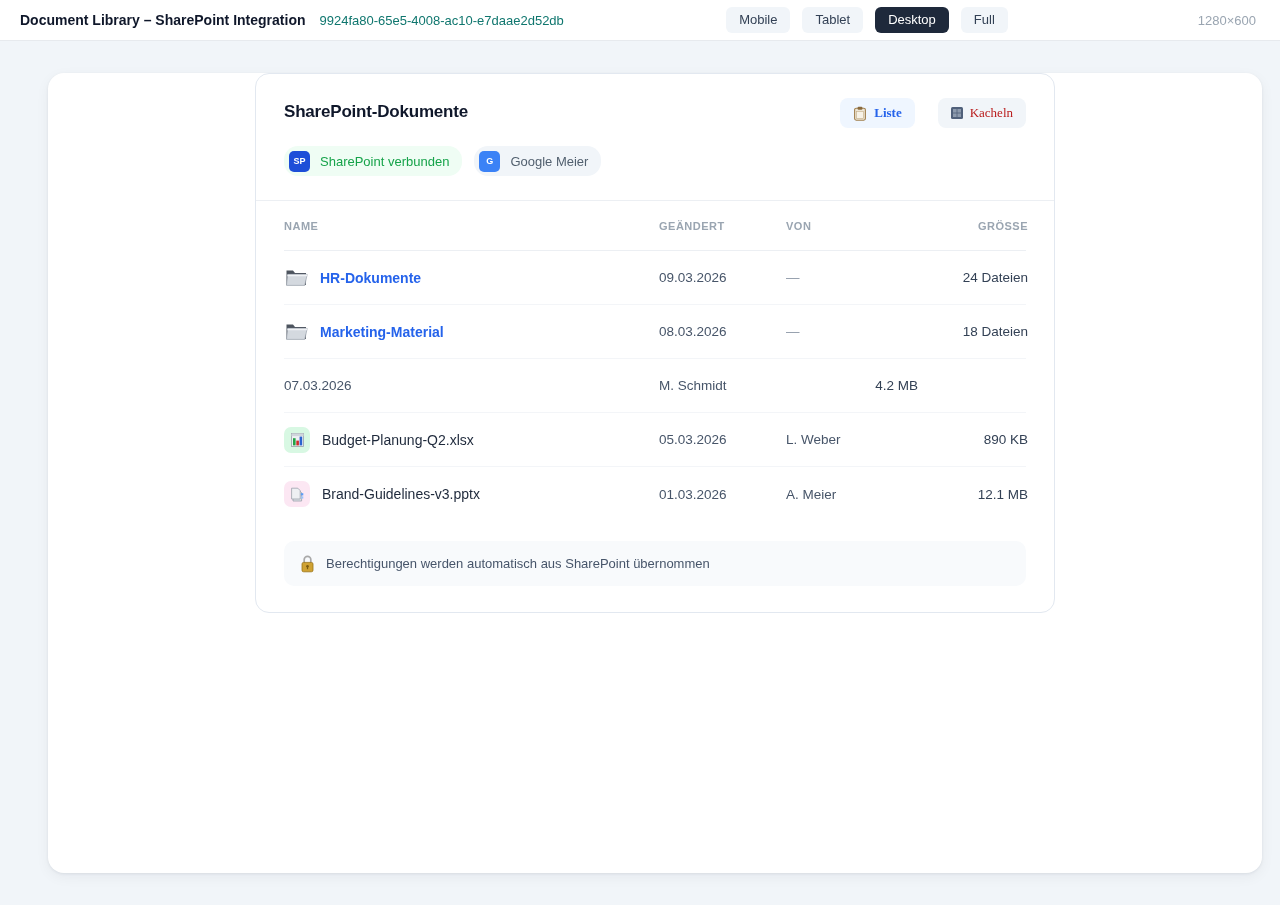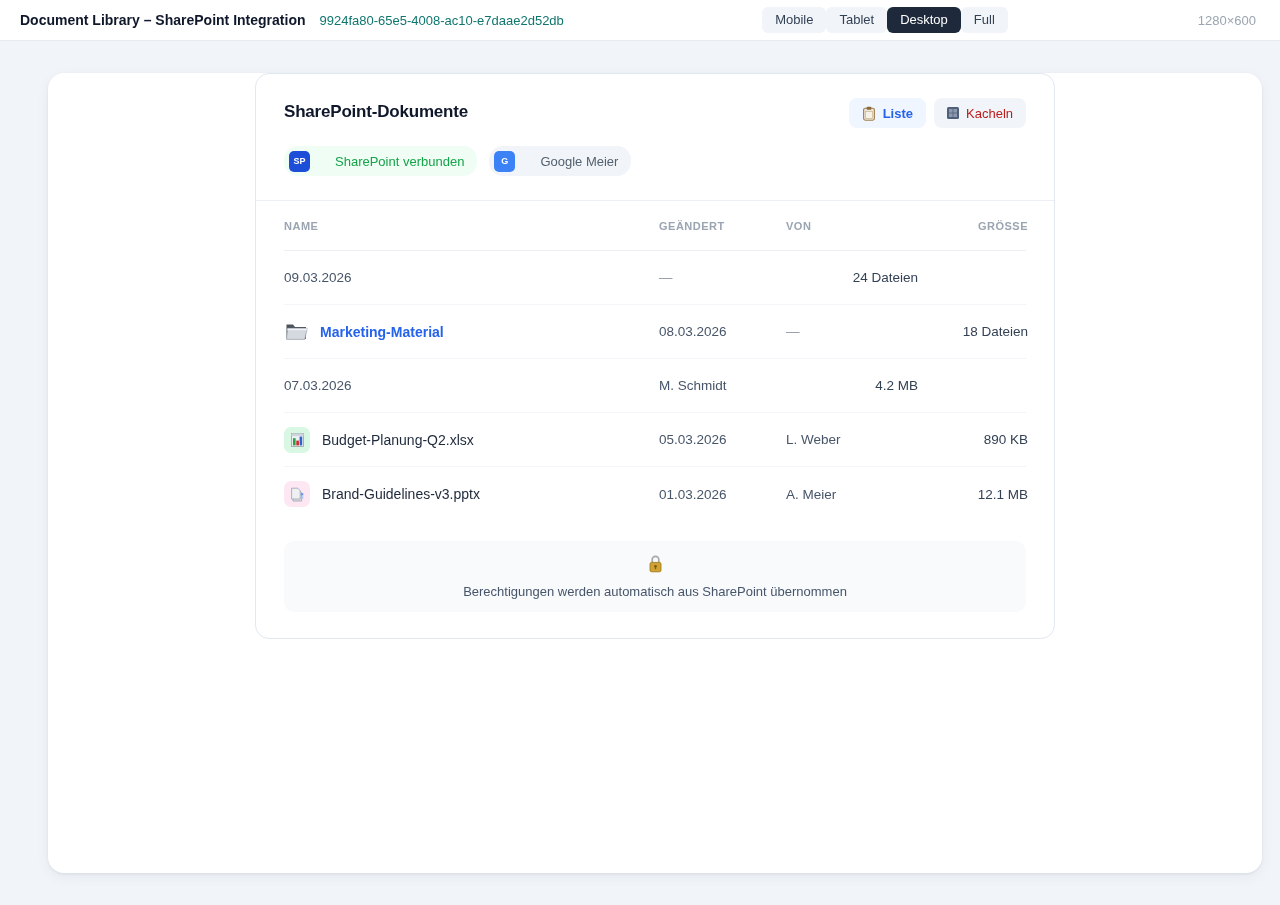--- a/index.html
+++ b/index.html
@@ -11,21 +11,21 @@
     overflow:hidden;
   }
 
   
   .topbar {
     height:41px; background:#ffffff; border-bottom:1px solid #e7eaee;
     display:flex; align-items:center; padding:3px 20px;
   }
   .topbar-title { font-size:14px; font-weight:700; color:#0f172a; white-space:nowrap; }
   .topbar-uuid { font-size:13px; color:#0f766e; margin-left:14px; white-space:nowrap; }
-  .device-group { margin-left:auto; display:flex; gap:0; }
+  .device-group { margin-left:auto; display:flex; gap:12px; }
   .device-btn {
     border:none; cursor:pointer; font-family:inherit;
     font-size:13px; color:#334155; background:#f1f5f9;
     height:26px; padding:0 13px; border-radius:6px; line-height:26px;
   }
   .device-btn.active { background:#1e293b; color:#ffffff; }
   .viewport-label { margin-left:190px; margin-right:4px; font-size:13px; color:#9aa5b1; }
 
   
   .preview-surface {
@@ -35,32 +35,32 @@
   }
   .doc-card {
     width:800px; margin:0 auto; background:#ffffff;
     border:1px solid #e2e8f0; border-radius:14px;
   }
 
   
   .card-header { padding:24px 28px 24px; }
   .card-header-top { display:flex; align-items:flex-start; }
   .card-title { font-size:17px; font-weight:700; letter-spacing:-.2px; color:#0f172a; padding-top:4px; }
-  .view-toggle { margin-left:auto; display:flex; gap:8px; }
+  .view-toggle { margin-left:auto; display:flex; gap:23px;font-family:Liberation Serif, serif; }
   .view-btn {
     border:none; cursor:pointer; font-family:inherit;
     display:inline-flex; align-items:center; gap:7px;
     font-size:13px; font-weight:700; height:30px; padding:0 13px; border-radius:8px;
   }
   .view-btn.active { background:#eff6ff; color:#2563eb; }
   .view-btn.inactive { background:#f1f5f9; color:#b91c1c; font-weight:400; }
 
   .badge-row { display:flex; gap:12px; margin-top:18px; }
   .badge {
-    display:inline-flex; align-items:center; gap:25px;
+    display:inline-flex; align-items:center; gap:10px;
     height:30px; padding:0 13px 0 5px; border-radius:14px; font-size:13px;
   }
   .badge-green { background:#effdf4; color:#16a34a; }
   .badge-gray { background:#f1f5f9; color:#52606f; }
   .badge-chip {
     width:21px; height:21px; border-radius:5px; color:#fff;
     font-size:9px; font-weight:700; display:flex; align-items:center; justify-content:center;
   }
   .chip-sp { background:#1d4ed8; }
   .chip-g  { background:#3b82f6; }
@@ -91,21 +91,21 @@
   }
   .bg-blue { background:#dbeafe; }
   .bg-green { background:#d8f8e3; }
   .bg-pink { background:#fce7f3; }
   .folder-ic { width:24px; flex:0 0 24px; display:flex; align-items:center; justify-content:center; }
 
   
   .perm-note {
     margin:20px 28px 26px; background:#f8fafc; border-radius:10px;
     padding:13px 16px; display:flex; align-items:center; gap:11px;
-    font-size:13px; color:#47556a;flex-direction:column;
+    font-size:13px; color:#47556a;
   }
 </style>
 </head>
 <body>
 
 <div class="topbar">
   <span class="topbar-title">Document Library – SharePoint Integration</span>
   <span class="topbar-uuid">9924fa80-65e5-4008-ac10-e7daae2d52db</span>
   <div class="device-group">
     <button class="device-btn">Mobile</button>
@@ -164,20 +164,30 @@
 
     <div class="table-wrap">
       <div class="thead-row">
         <div>NAME</div>
         <div>GEÄNDERT</div>
         <div>VON</div>
         <div class="th-size">GRÖSSE</div>
       </div>
 
       <div class="trow">
+        <div class="name-cell">
+          <span class="folder-ic">
+            <svg width="23" height="19" viewBox="0 0 23 19">
+              <path d="M1.5 2.5 h6.5 l2 2.5 h11 v12 h-19.5 z" fill="#4d545e"></path>
+              <path d="M2.6 6.4 h19.6 l-2.4 11 H1.5 z" fill="#d4d9df" stroke="#9aa1ab" stroke-width="0.7"></path>
+              <path d="M2.6 6.4 h19.6 l-0.4 1.8 H2.3 z" fill="#f0f2f5"></path>
+            </svg>
+          </span>
+          <span class="folder-link">HR-Dokumente</span>
+        </div>
         <div class="cell-sub">09.03.2026</div>
         <div class="cell-sub" style="color:#8b97a5;">—</div>
         <div class="cell-size">24 Dateien</div>
       </div>
 
       <div class="trow">
         <div class="name-cell">
           <span class="folder-ic">
             <svg width="23" height="19" viewBox="0 0 23 19">
               <path d="M1.5 2.5 h6.5 l2 2.5 h11 v12 h-19.5 z" fill="#4d545e"></path>

